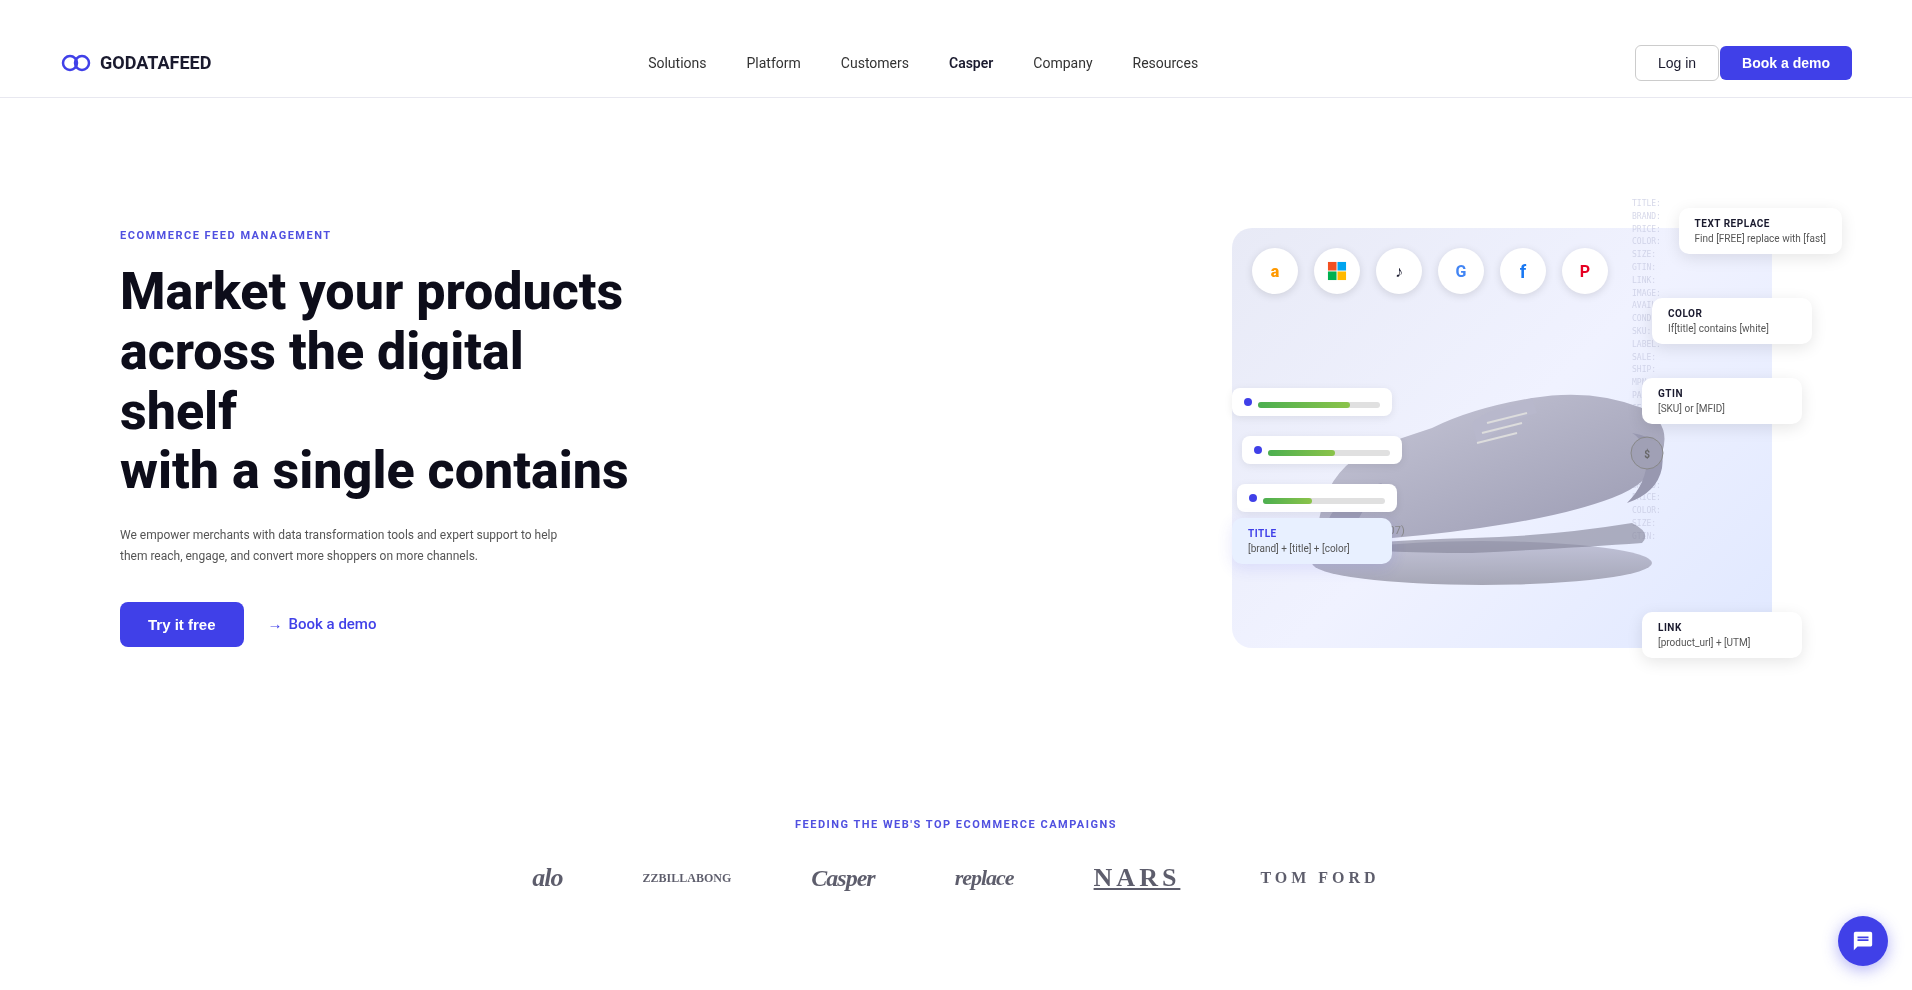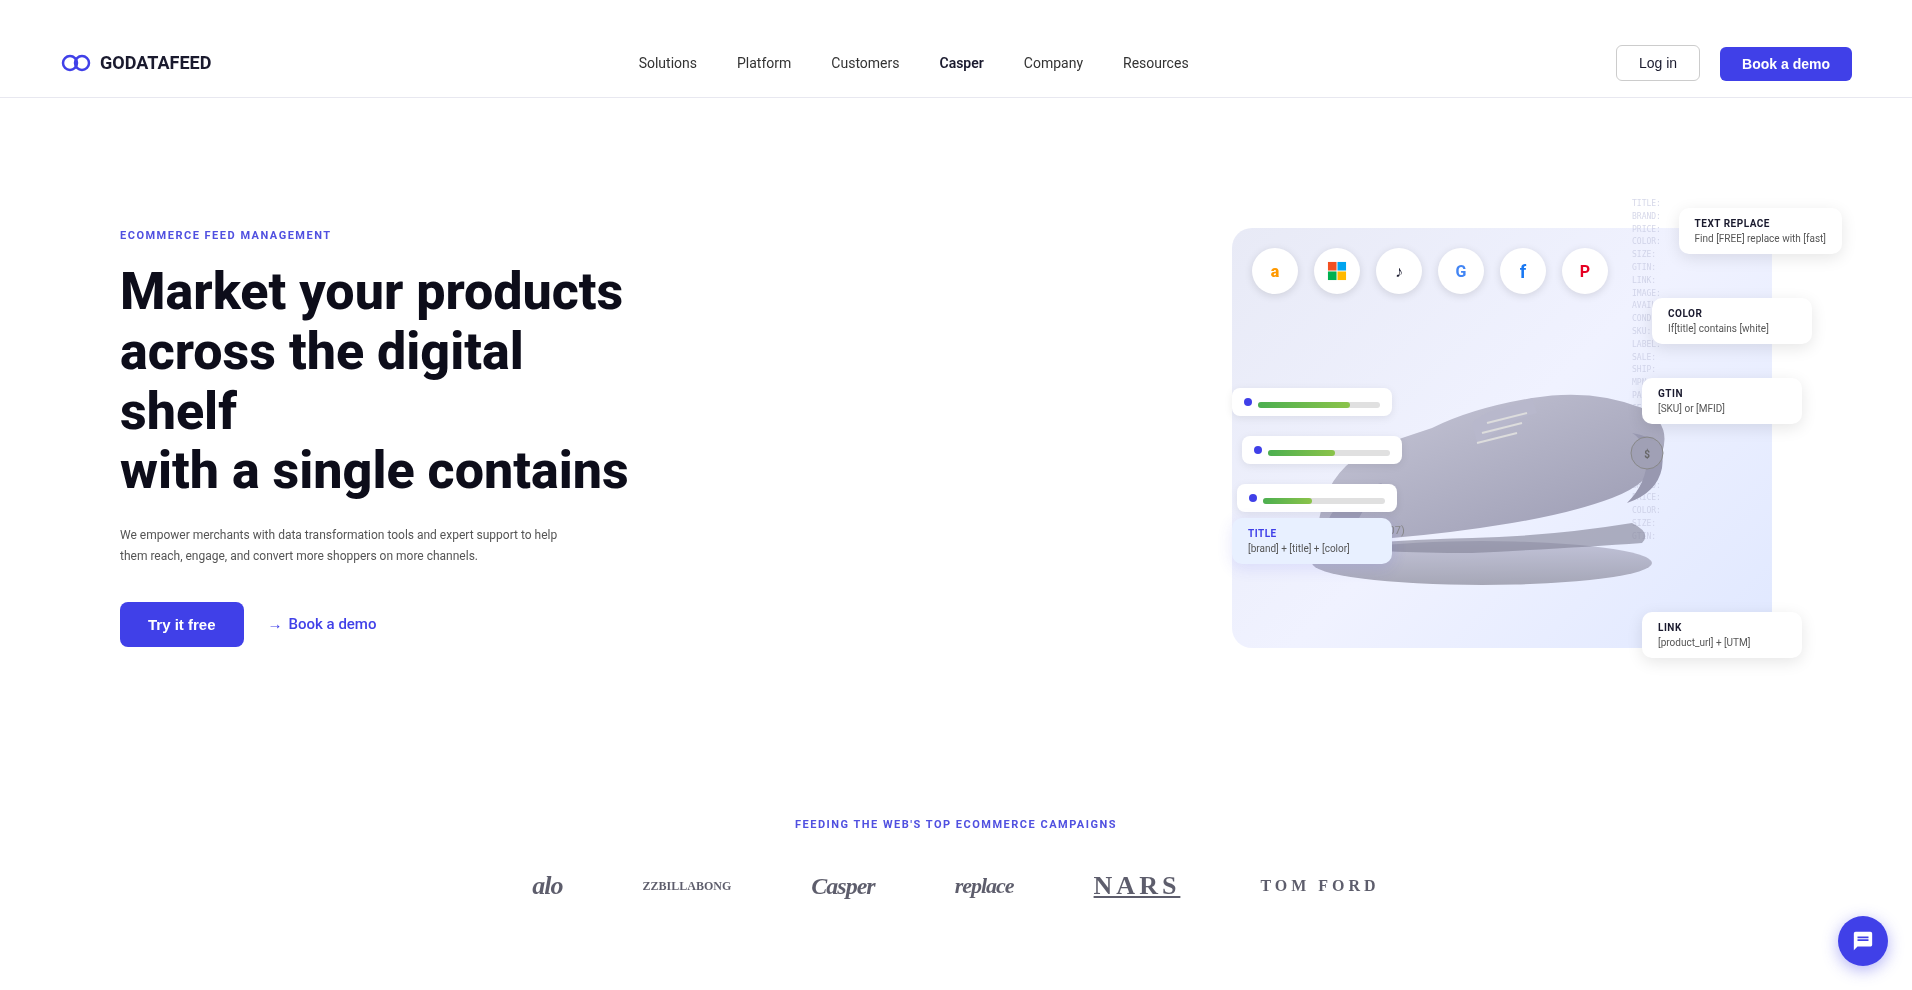--- a/index.html
+++ b/index.html
@@ -12,21 +12,21 @@
       position: sticky; top: 0; background: #fff; z-index: 100; margin-top: 28px;
     }
     .nav-logo { display: flex; align-items: center; gap: 8px; font-weight: 700; font-size: 18px; color: #1a1a2e; text-decoration: none; }
     .logo-icon { width: 32px; height: 32px; }
     .nav-links { display: flex; align-items: center; gap: 8px; }
     .nav-link {
       padding: 8px 16px; font-size: 14px; color: #333; text-decoration: none;
       border-radius: 6px; cursor: pointer; transition: background 0.2s;
     }
     .nav-link.active { font-weight: 600; color: #1a1a2e; }
-    .nav-actions { display: flex; align-items: flex-end; gap: 20px; }
+    .nav-actions { display: flex; align-items: center; gap: 1px; }
     .btn-login {
       padding: 9px 22px; border: 1.5px solid #ccc; border-radius: 6px;
       font-size: 14px; font-weight: 500; cursor: pointer; background: #fff; color: #1a1a2e;
     }
     .btn-demo {
       padding: 9px 22px; border: none; border-radius: 6px;
       font-size: 14px; font-weight: 600; cursor: pointer;
       background: #4040e8; color: #fff;
     }
 
@@ -103,21 +103,21 @@
     .progress-fill { height: 6px; background: linear-gradient(90deg, #4caf50, #8bc34a); border-radius: 3px; }
     .progress-dot { width: 8px; height: 8px; border-radius: 50%; background: #4040e8; display: inline-block; margin-right: 6px; }
 
     
     .brands-section {
       padding: 60px 80px 40px;
       display: flex; flex-direction: column; align-items: center;
     }
     .brands-eyebrow {
       font-size: 11px; font-weight: 700; letter-spacing: 1.5px; color: #5050e0;
-      text-transform: uppercase; margin-bottom: 40px; text-align: center;
+      text-transform: uppercase; margin-bottom: 32px; text-align: center;
     }
     .brands-row { display: flex; align-items: center; justify-content: center; gap: 80px; flex-wrap: wrap; }
     .brand-logo { font-size: 22px; font-weight: 700; color: #1a1a2e; opacity: 0.7; letter-spacing: -1px; font-family: Georgia, serif; }
     .brand-logo.alo { font-family: 'Georgia', serif; font-style: italic; font-size: 26px; }
     .brand-logo.billabong { font-size: 16px; letter-spacing: 1px; }
     .brand-logo.casper { font-style: italic; font-size: 24px; }
     .brand-logo.irobot { font-size: 22px; }
     .brand-logo.nars { font-family: Georgia, serif; font-size: 26px; letter-spacing: 2px; text-decoration: underline; }
     .brand-logo.tomford { font-size: 20px; letter-spacing: 3px; }
 

